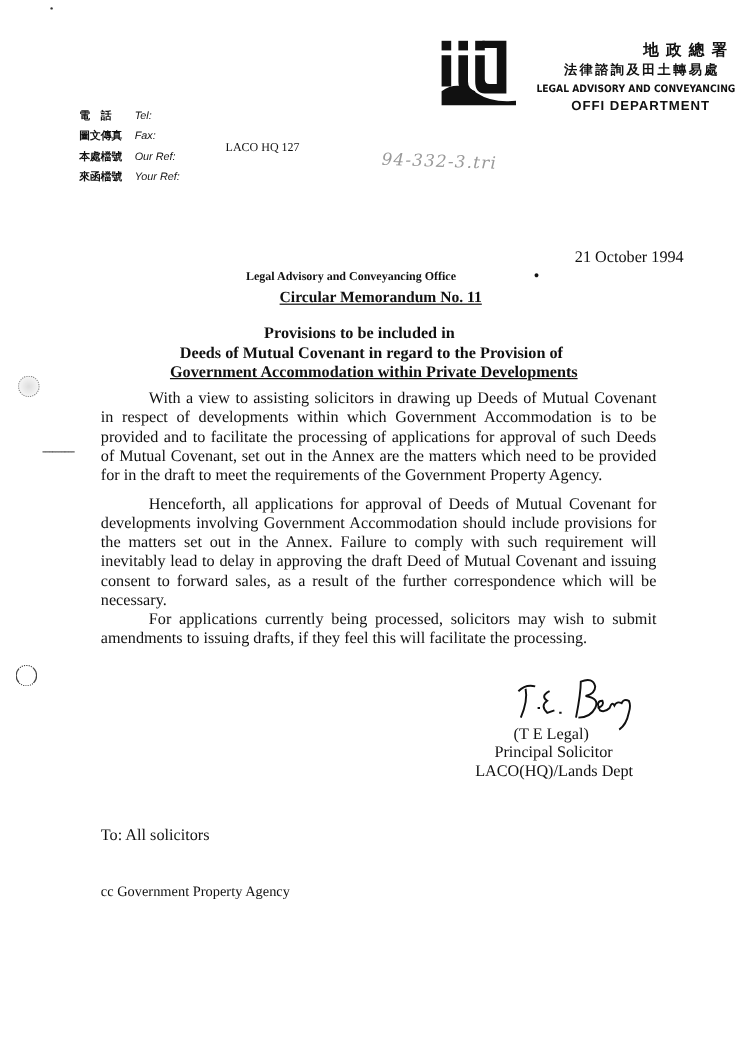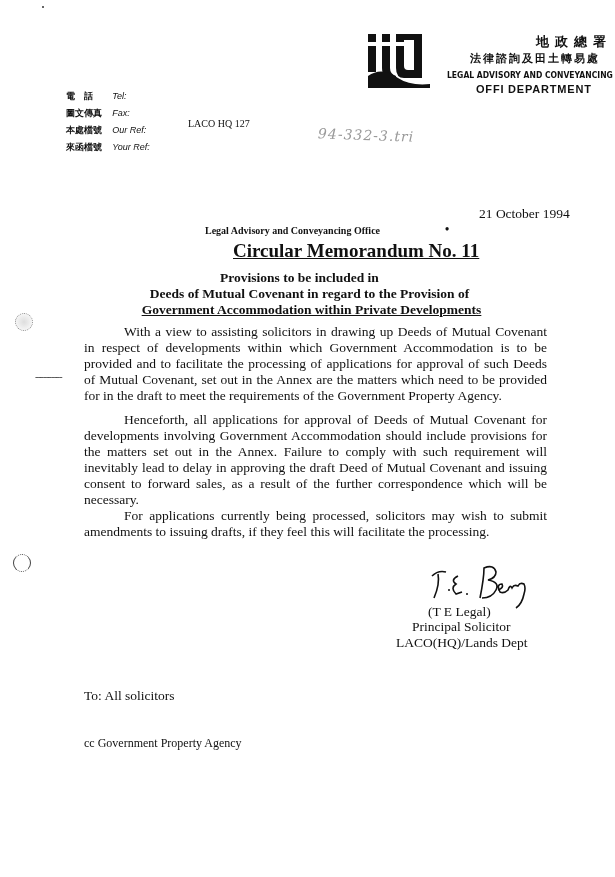--- a/index.html
+++ b/index.html
@@ -17,21 +17,21 @@
   
   .ref-row { left: 66px; font-size: 9px; white-space: nowrap; }
   .ref-row .cn { font-family: "DejaVu Sans", sans-serif; font-weight: bold; display: inline-block; width: 44px; }
   .ref-row .en { font-family: "Liberation Sans", sans-serif; font-style: italic; }
   .ref-val { left: 188px; top: 118px; font-size: 10px; }
   .handwritten { left: 318px; top: 127px; font-size: 14px; color: #999; font-style: italic; font-family: "DejaVu Serif", serif; letter-spacing: 1px; transform: rotate(2deg); }
 
   .date { left: 479px; top: 184px; font-size: 13.5px; margin-top: 22px; }
 
   .title1 { left: 205px; top: 225px; font-size: 10px; font-weight: bold; }
-  .title2 { left: 233px; top: 240px; font-size: 19px; font-weight: bold; text-decoration: underline; }
+  .title2 { left: 233px; top: 240px; font-size: 13px; font-weight: bold; text-decoration: underline; }
   .dot { left: 445px; top: 222px; font-size: 12px; font-weight: bold; }
 
   .sub { width: 615px; left: 0; text-align: center; font-size: 13.5px; font-weight: bold; }
   .sub1 { top: 270px; left: -8px; }
   .sub2 { top: 286px; left: 2px; }
   .sub3 { top: 302px; left: 4px; text-decoration: underline; }
 
   .para { left: 84px; width: 463px; font-size: 13.5px; line-height: 16px; text-align: justify; text-indent: 40px; }
   .p1 { top: 324px; }
   .p2 { top: 412px; text-indent: 40px; }

